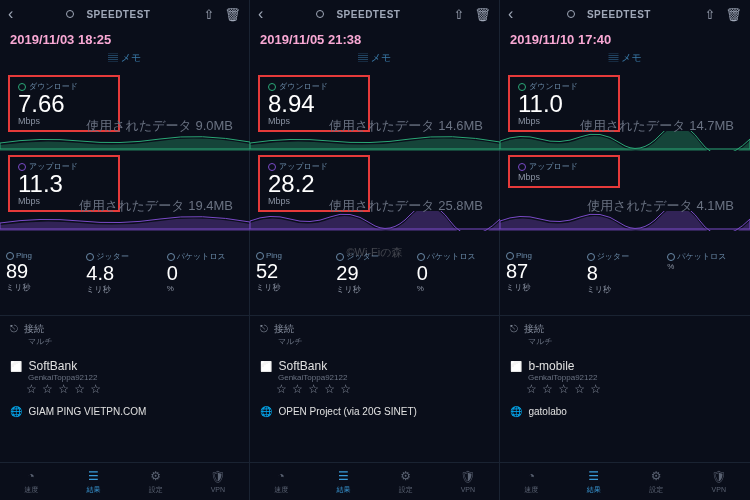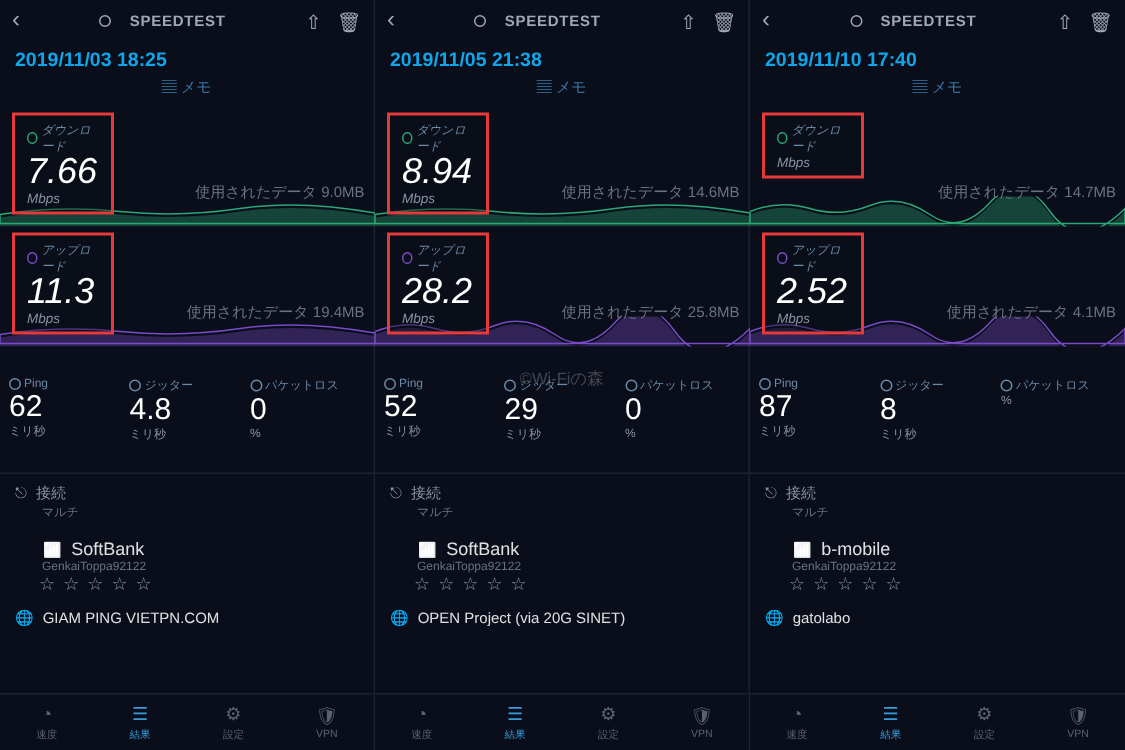--- a/index.html
+++ b/index.html
@@ -30,64 +30,63 @@
     font-size: 10px;
     color: #a0a8b8;
   }
   .topbar .back { font-size: 16px; margin-right: auto; }
   .topbar .brand { margin: 0 auto; display: flex; align-items: center; gap: 12px; font-weight: 600; letter-spacing: 0.5px; }
   .topbar .right { margin-left: auto; display: flex; gap: 10px; font-size: 13px; }
   .timestamp {
     font-size: 13px;
     font-weight: 600;
     padding: 4px 10px 2px;
-    color: #0ea5e9;
+    color: #f9a8d4;
   }
   .memo {
     text-align: center;
     color: #3a7aa8;
     font-size: 10px;
     padding: 2px 0 6px;
   }
   .metric-block {
     position: relative;
     height: 80px;
   }
   .metric-box {
     border: 2px solid #e63a3a;
     padding: 4px 8px;
     margin: 4px 8px;
-    width: 68px;
+    width: 112px;
     background: rgba(10,14,26,0.4);
     position: relative;
     z-index: 2;
-    font-style: italic;
   }
   .metric-label {
     font-size: 8px;
     color: #6a8aa8;
     display: flex;
     align-items: center;
     gap: 3px;
   }
   .metric-value {
     font-size: 24px;
     font-weight: 300;
     color: #fff;
     line-height: 1;
   }
   .metric-unit {
     font-size: 9px;
     color: #8a92a2;
   }
   .data-used {
     position: absolute;
-    right: 6px;
+    right: 16px;
     bottom: 16px;
-    font-size: 10px;
+    font-size: 13px;
     color: #6a7282;
     z-index: 2;
   }
   .wave {
     position: absolute;
     bottom: 0;
     left: 0;
     right: 0;
     height: 20px;
     z-index: 1;
@@ -120,21 +119,21 @@
   }
   .conn {
     padding: 6px 10px;
     border-top: 1px solid #1a2332;
   }
   .conn-label { font-size: 10px; color: #8a92a2; display:flex; align-items:center; gap:6px;}
   .conn-sub { font-size: 8px; color: #6a7282; padding-left: 18px; }
   .provider {
     padding: 6px 10px;
   }
-  .provider-name { font-size: 12px; color: #e0e0e0; display:flex; align-items:center; gap:6px;margin-left:19px;}
+  .provider-name { font-size: 12px; color: #e0e0e0; display:flex; align-items:center; gap:6px;}
   .provider-sub { font-size: 8px; color: #6a7282; padding-left: 18px; }
   .stars { padding-left: 16px; font-size: 12px; color: #8a92a2; letter-spacing: 1px; }
   .server {
     padding: 4px 10px;
     font-size: 10px;
     color: #e0e0e0;
     display:flex; align-items:center; gap:6px;
   }
   .server-loc { font-size: 8px; color: #6a7282; padding-left: 26px; }
   .tabbar {
@@ -212,21 +211,21 @@
       <div class="data-used">使用されたデータ 19.4MB</div>
       <svg class="wave" viewBox="0 0 250 20" preserveAspectRatio="none">
         <path d="M0,14 Q40,8 80,12 T160,10 T250,13 L250,20 L0,20 Z" fill="#7a4ac8" opacity="0.35"></path>
         <path d="M0,12 Q40,6 80,10 T160,8 T250,11 L250,18 L0,18 Z" stroke="#7a4ac8" fill="none" stroke-width="1"></path>
       </svg>
     </div>
 
     <div class="stats-row">
       <div class="stat">
         <div class="stat-label"><span class="circle-icon"></span>Ping</div>
-        <div class="stat-value">62</div>
+        <div class="stat-value">89</div>
         <div class="stat-unit">ミリ秒</div>
       </div>
       <div class="stat">
         <div class="stat-label"><span class="circle-icon"></span>ジッター</div>
         <div class="stat-value">4.8</div>
         <div class="stat-unit">ミリ秒</div>
       </div>
       <div class="stat">
         <div class="stat-label"><span class="circle-icon"></span>パケットロス</div>
         <div class="stat-value">0</div>
@@ -386,33 +385,33 @@
         <span>⇧</span>
         <span>🗑</span>
       </span>
     </div>
     <div class="timestamp">2019/11/10 17:40</div>
     <div class="memo">▤ メモ</div>
 
     <div class="metric-block">
       <div class="metric-box">
         <div class="metric-label"><span class="circle-icon" style="border-color:#2aa876"></span>ダウンロード</div>
+        <div class="metric-value">11.0</div>
         <div class="metric-unit">Mbps</div>
       </div>
       <div class="data-used">使用されたデータ 14.7MB</div>
       <svg class="wave" viewBox="0 0 250 20" preserveAspectRatio="none">
         <path d="M0,12 Q20,4 40,10 T80,8 T120,14 T160,6 T200,12 T250,10 L250,20 L0,20 Z" fill="#2aa876" opacity="0.35"></path>
         <path d="M0,10 Q20,2 40,8 T80,6 T120,12 T160,4 T200,10 T250,8 L250,18 L0,18 Z" stroke="#2aa876" fill="none" stroke-width="1"></path>
       </svg>
     </div>
 
     <div class="metric-block">
       <div class="metric-box">
         <div class="metric-label"><span class="circle-icon" style="border-color:#7a4ac8"></span>アップロード</div>
-        <div class="metric-value">2.52</div>
         <div class="metric-unit">Mbps</div>
       </div>
       <div class="data-used">使用されたデータ 4.1MB</div>
       <svg class="wave" viewBox="0 0 250 20" preserveAspectRatio="none">
         <path d="M0,12 Q20,4 40,10 T80,8 T120,14 T160,6 T200,12 T250,10 L250,20 L0,20 Z" fill="#7a4ac8" opacity="0.35"></path>
         <path d="M0,10 Q20,2 40,8 T80,6 T120,12 T160,4 T200,10 T250,8 L250,18 L0,18 Z" stroke="#7a4ac8" fill="none" stroke-width="1"></path>
       </svg>
     </div>
 
     <div class="stats-row">

